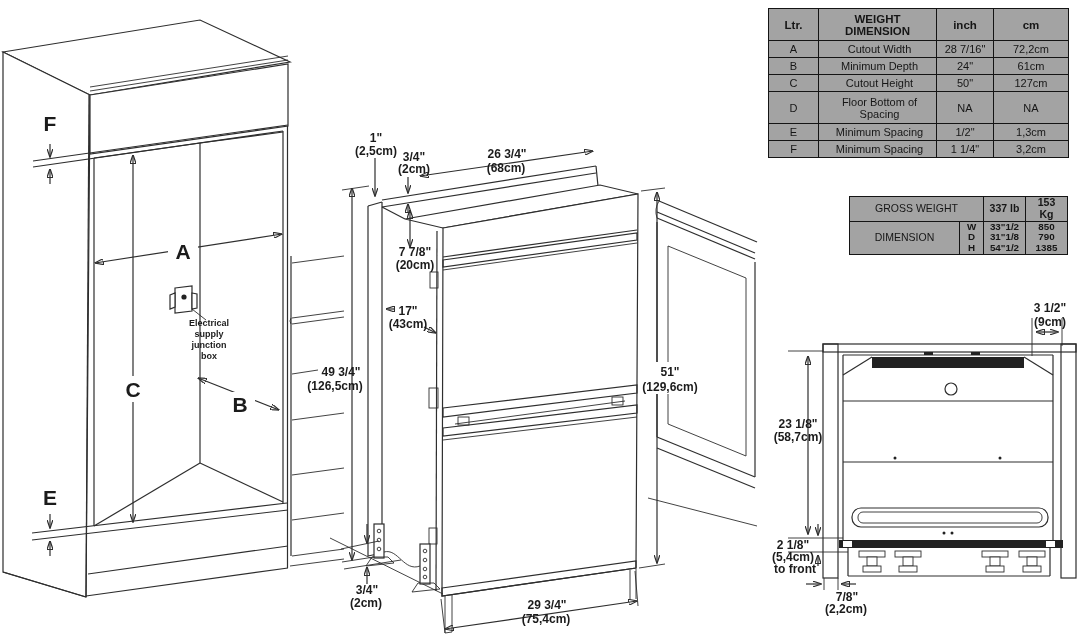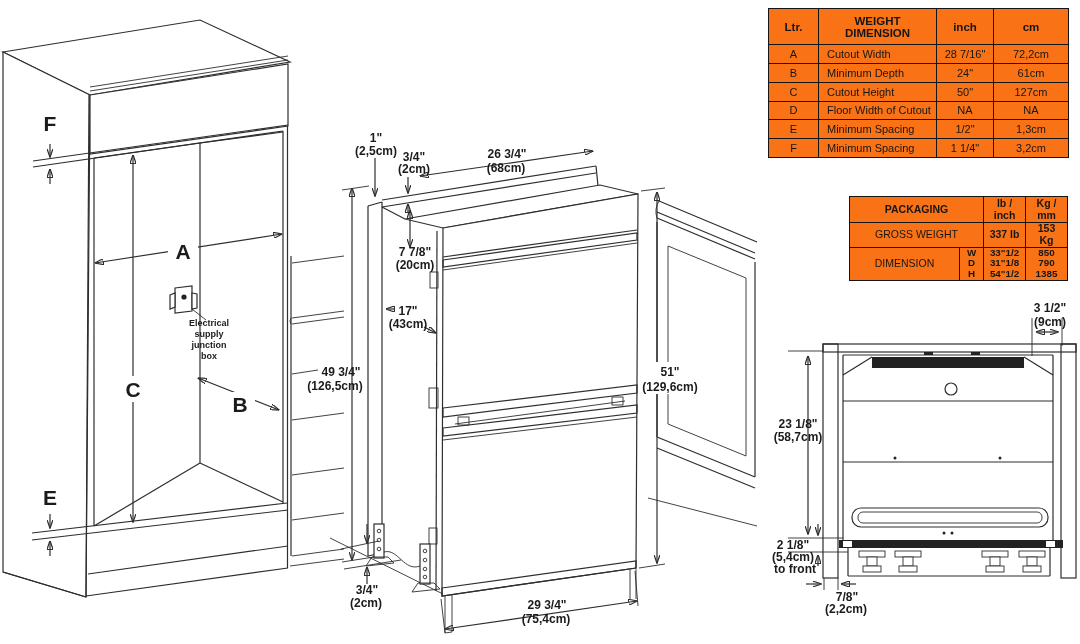--- a/index.html
+++ b/index.html
@@ -8,27 +8,27 @@
   svg.draw{position:absolute;left:0;top:0;}
   svg.draw path,svg.draw line,svg.draw rect,svg.draw circle{stroke:#2e2e2e;stroke-width:1.2;fill:none;}
   svg.draw .thin{stroke-width:0.9;}
   svg.draw .dk{fill:#222;stroke:none;}
   svg.draw .wf{fill:#fff;}
   svg.draw .wmask{fill:#fff;stroke:none;}
   svg.draw text{fill:#1b1b1b;stroke:none;text-anchor:middle;}
   .dim{font-size:12px;font-weight:bold;}
   .letter{font-size:21px;font-weight:bold;}
   .note{font-size:9px;font-weight:bold;text-anchor:start;}
-  table.tb{position:absolute;border-collapse:collapse;background:#f97316;table-layout:fixed;}
+  table.tb{position:absolute;border-collapse:collapse;background:#a3a3a3;table-layout:fixed;}
   table.tb td,table.tb th{border:1.5px solid #141414;font-size:11px;padding:0 4px;
        text-align:center;vertical-align:middle;overflow:hidden;}
   #cutoutTable{left:768px;top:8px;width:300px;height:150px;}
   #cutoutTable th{font-size:11.5px;font-weight:bold;}
   #cutoutTable td{font-weight:normal;}
-  #cutoutTable .lft{text-align:left;padding-left:8px;}
+  #cutoutTable .lft{text-align:center;padding-left:8px;}
   #packTable{left:849px;top:196px;width:218px;}
   #packTable td{font-size:10.5px;line-height:1.12;}
   .ml{white-space:pre-line;}
   .bold{font-weight:bold;}
   .lal{text-align:left;padding-left:6px;}
   #packTable .r3{font-size:9.8px;}
 </style>
 </head>
 <body>
 
@@ -339,21 +339,21 @@
     <td>61cm</td>
   </tr>
   <tr>
     <td>C</td>
     <td class="lft">Cutout Height</td>
     <td>50"</td>
     <td>127cm</td>
   </tr>
   <tr>
     <td>D</td>
-    <td class="lft">Floor Width of Cutout</td>
+    <td class="lft">Floor Bottom of Spacing</td>
     <td>NA</td>
     <td>NA</td>
   </tr>
   <tr>
     <td>E</td>
     <td class="lft">Minimum Spacing</td>
     <td>1/2"</td>
     <td>1,3cm</td>
   </tr>
   <tr>
@@ -366,27 +366,20 @@
     </table>
 
 <table class="tb" id="packTable">
   <colgroup>
         <col style="width:110px">
         <col style="width:24px">
         <col style="width:42px">
         <col style="width:42px">
       </colgroup>
   <tbody>
-        <tr style="height:26px">
-    <td colspan="2" class="lal bold">PACKAGING</td>
-    <td class="ml bold">lb /
-inch</td>
-    <td class="ml bold">Kg /
-mm</td>
-  </tr>
   <tr style="height:22px">
     <td colspan="2" class="lal">GROSS WEIGHT</td>
     <td class="bold">337 lb</td>
     <td class="bold">153 Kg</td>
   </tr>
   <tr style="height:32px">
     <td class="lal">DIMENSION</td>
     <td class="ml bold r3">W
 D
 H</td>

